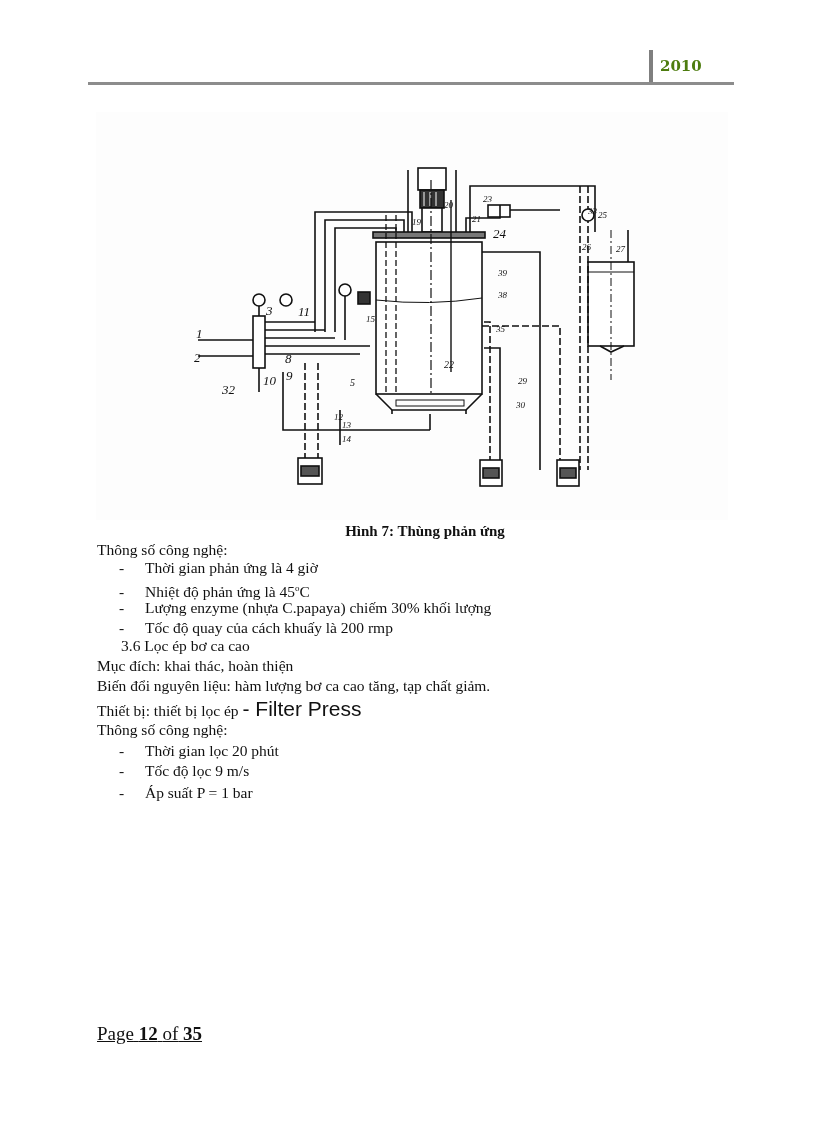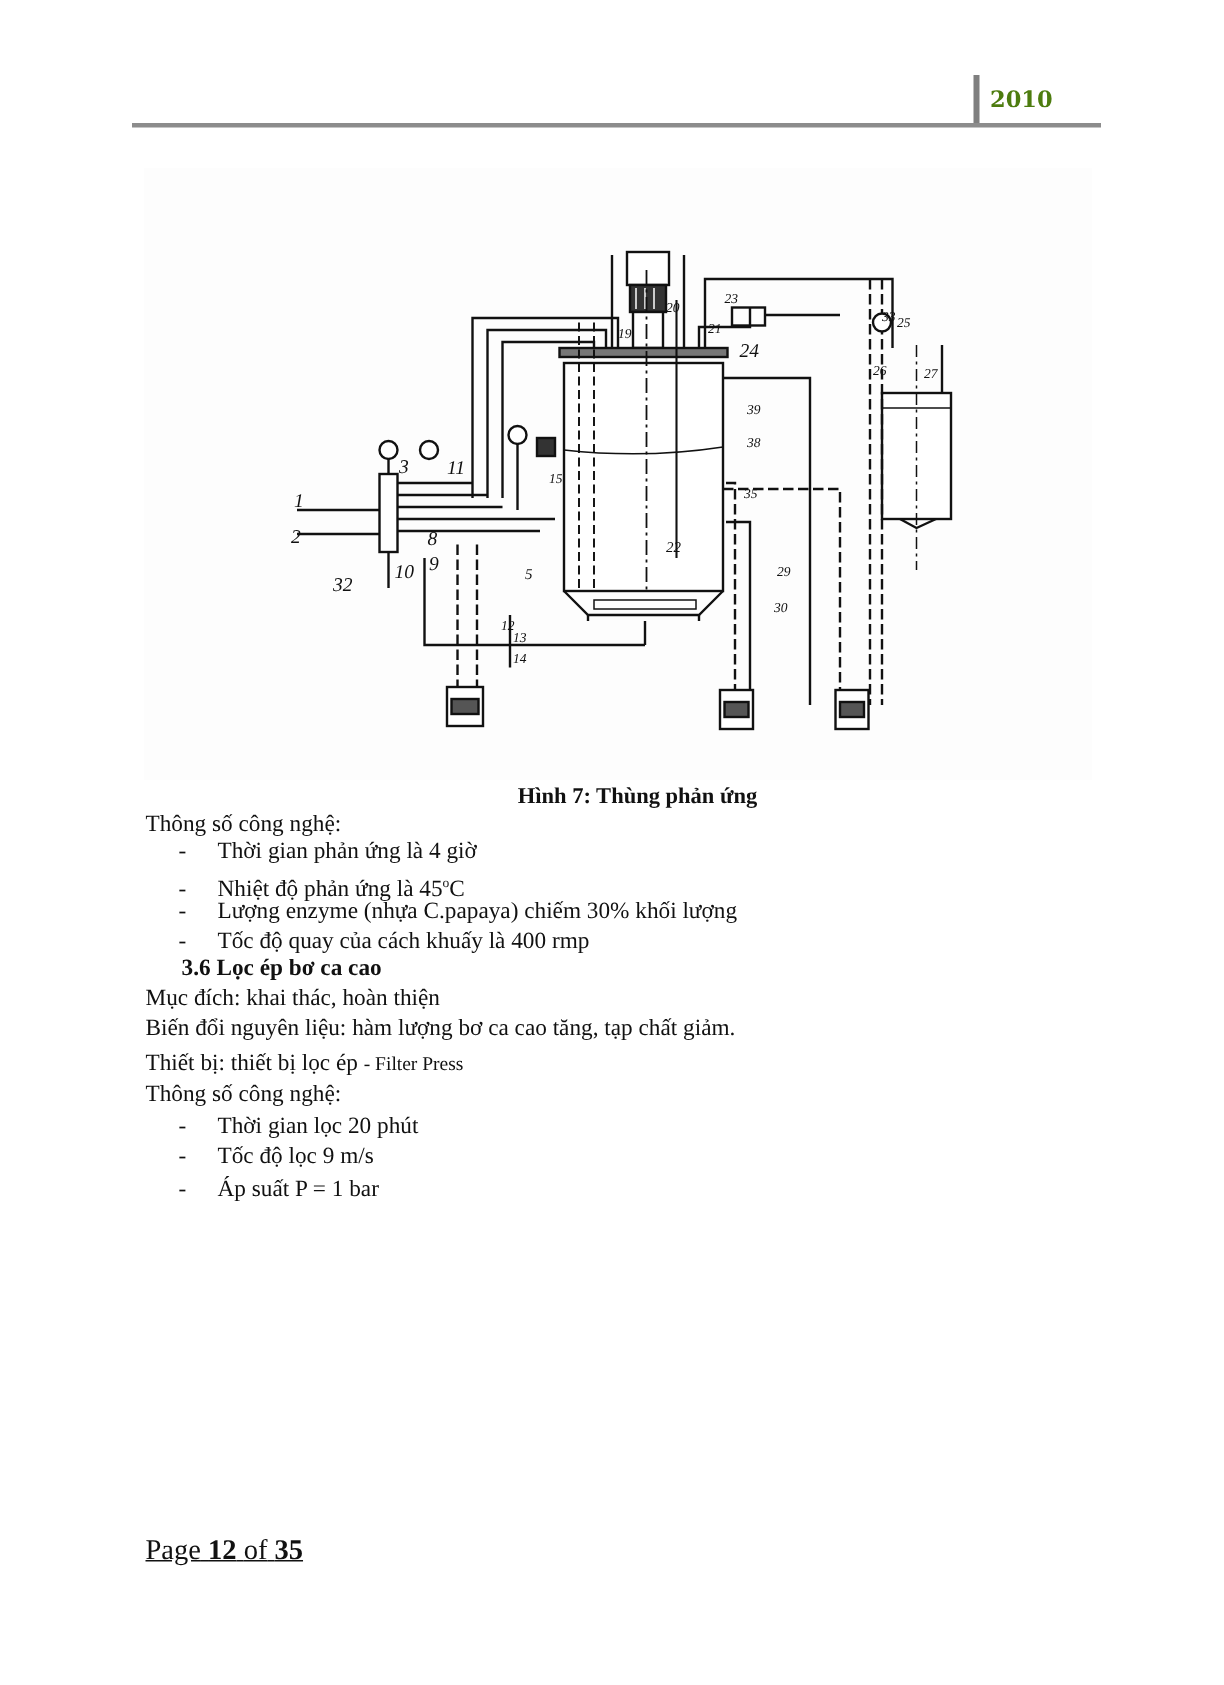--- a/index.html
+++ b/index.html
@@ -12,22 +12,22 @@
   .header-year { position: absolute; left: 572px; top: 7px; font-family: "DejaVu Serif", serif;
                  font-weight: bold; font-size: 15px; color: #4d7c0f; }
   .header-rule { position: absolute; left: 88px; top: 82px; width: 646px; height: 3px; background: #8c8c8c; }
   .figure { position: absolute; left: 96px; top: 112px; width: 632px; height: 408px; background: #fdfdfd; }
   .figure svg { display: block; }
   .caption { position: absolute; left: 0; width: 700px; top: 523px; text-align: center;
              font-weight: bold; font-size: 15px; padding-left: 150px; box-sizing: border-box; }
   .para { position: absolute; left: 97px; font-size: 15.5px; line-height: 18px; white-space: nowrap; text-align: center; }
   .bullet { position: absolute; left: 119px; font-size: 15.5px; line-height: 18px; white-space: nowrap; }
   .bullet .dash { display: inline-block; width: 26px; }
-  .section { position: absolute; left: 121px; font-weight: bold; font-size: 15.5px; }
-  .sans-big { font-family: Liberation Serif, serif; font-size: 13px; }
+  .section { position: absolute; left: 121px; font-weight: normal; font-size: 15.5px; }
+  .sans-big { font-family: Liberation Sans, sans-serif; font-size: 21px; }
   .footer { position: absolute; left: 97px; top: 1023px; font-size: 19px; text-decoration: underline; }
   .footer b { font-weight: bold; }
   sup { font-size: 9px; vertical-align: 6px; }
 </style>
 </head>
 <body>
 
 <div class="header">
   <span class="header-sep"></span>
   <span class="header-year">2010</span>
@@ -154,21 +154,21 @@
 <div class="bullet" style="top:559px;">
   <span class="dash">-</span><span>Thời gian phản ứng là 4 giờ</span>
 </div>
 <div class="bullet" style="top:579px;">
   <span class="dash">-</span><span>Nhiệt độ phản ứng là 45</span><sup>o</sup><span>C</span>
 </div>
 <div class="bullet" style="top:599px;">
   <span class="dash">-</span><span>Lượng enzyme (nhựa C.papaya) chiếm 30% khối lượng</span>
 </div>
 <div class="bullet" style="top:619px;">
-  <span class="dash">-</span><span>Tốc độ quay của cách khuấy là 400 rmp</span>
+  <span class="dash">-</span><span>Tốc độ quay của cách khuấy là 200 rmp</span>
 </div>
 
 <div class="section" style="top:637px;">3.6 Lọc ép bơ ca cao</div>
 <div class="para" style="top:657px;">Mục đích: khai thác, hoàn thiện</div>
 <div class="para" style="top:677px;">Biến đổi nguyên liệu: hàm lượng bơ ca cao tăng, tạp chất giảm.</div>
 <div class="para" style="top:700px;">
   <span>Thiết bị: thiết bị lọc ép </span><span class="sans-big">- Filter Press</span>
 </div>
 <div class="para" style="top:721px;">Thông số công nghệ:</div>
 <div class="bullet" style="top:742px;">

